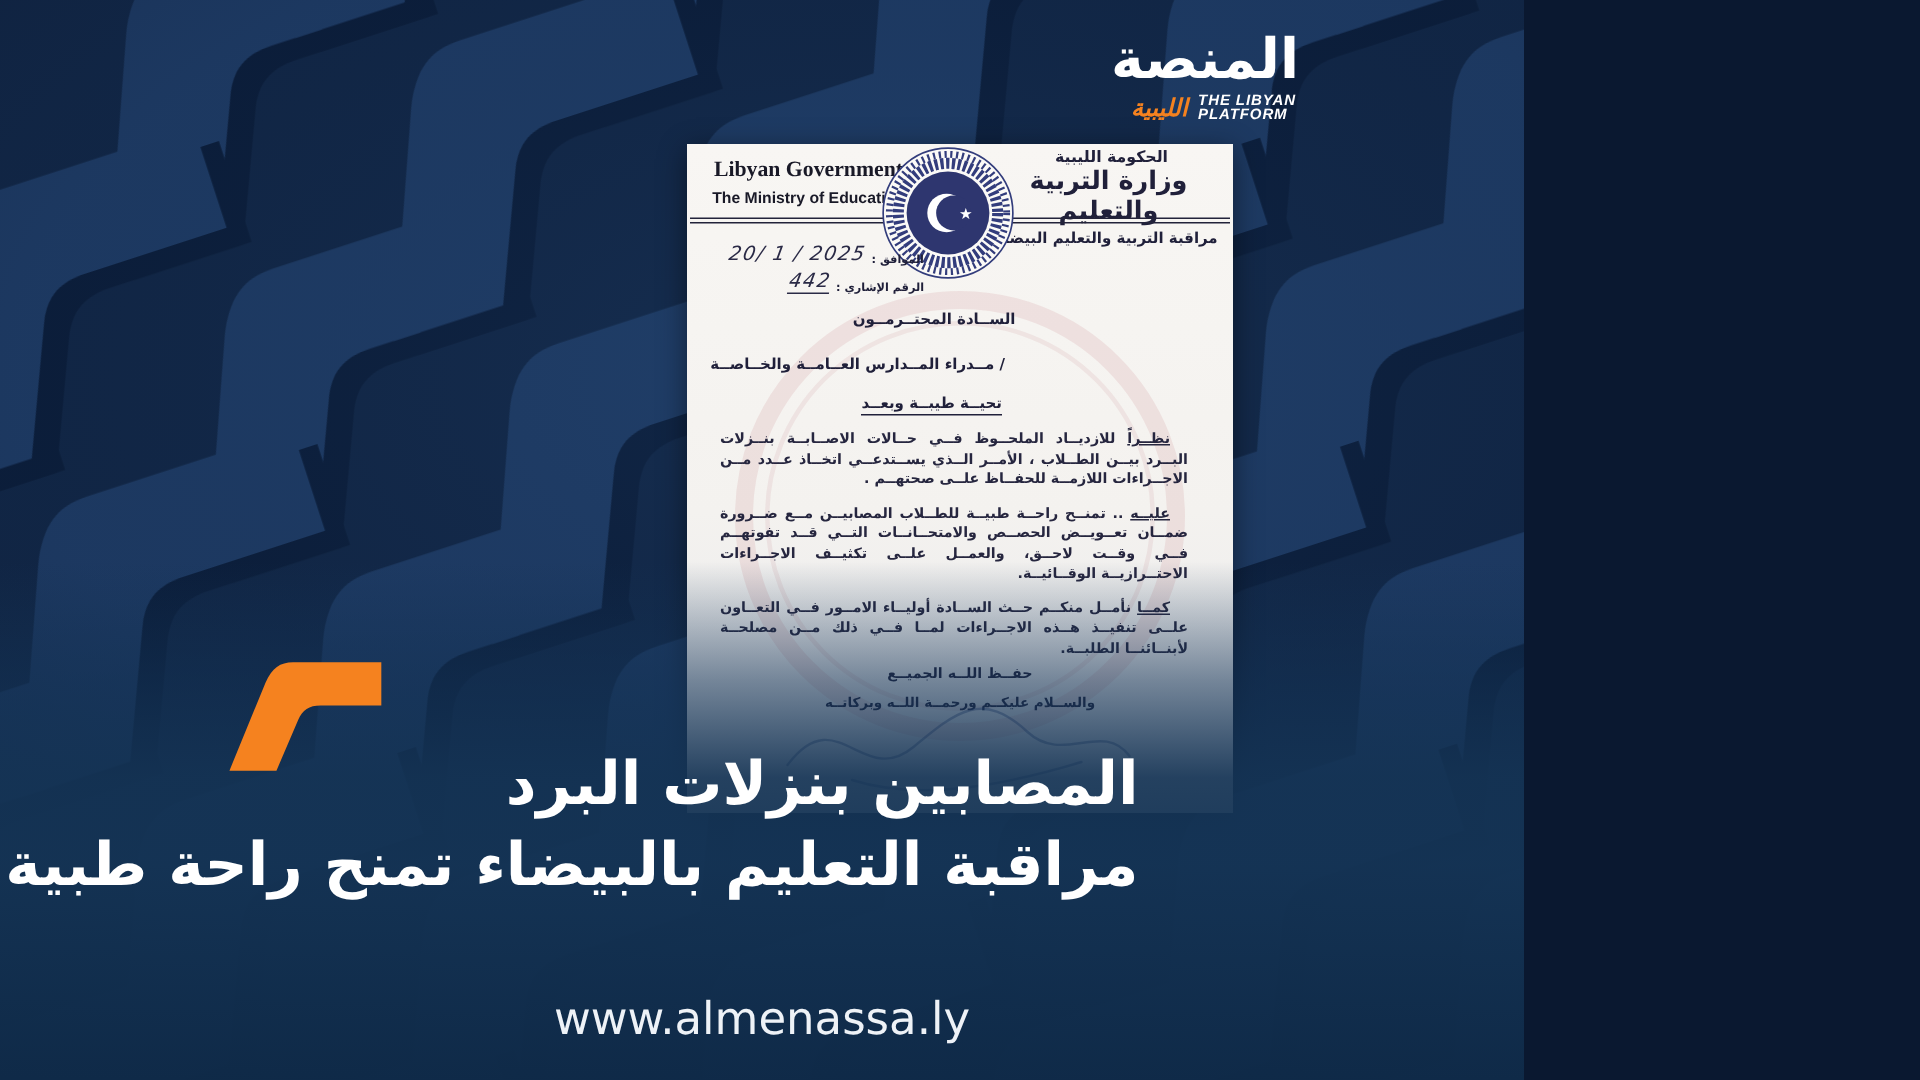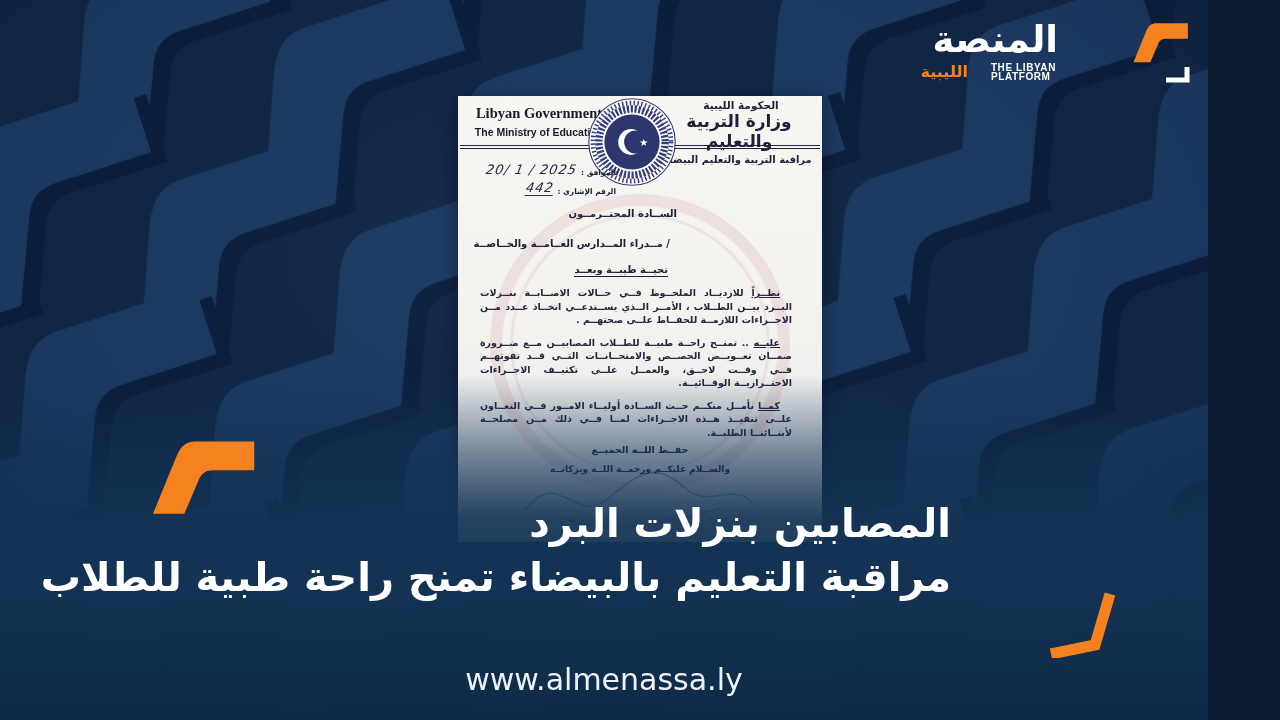--- a/index.html
+++ b/index.html
@@ -1,33 +1,33 @@
 <!DOCTYPE html>
 <html lang="ar"><head>
 <meta charset="utf-8">
 <style>
   html,body{margin:0;padding:0;background:#0a1830;}
-  .canvas{position:relative;width:1208px;height:720px;overflow:hidden;
+  .canvas{position:relative;width:1016px;height:720px;overflow:hidden;
           font-family:"DejaVu Sans",sans-serif;background:#7f1d1d;}
   .abs{position:absolute;}
 
   
   .bg-svg{position:absolute;inset:0;}
   .bottom-overlay{position:absolute;inset:0;z-index:2;pointer-events:none;
     background:linear-gradient(180deg,
       rgba(19,50,84,0) 52%,
       rgba(19,50,84,0.55) 63%,
       rgba(20,51,84,0.92) 72%,
       rgba(20,51,84,0.97) 80%,
       rgba(15,42,72,0.98) 100%);}
 
   
   .logo-ar{z-index:3;top:18px;right:150px;color:#fff;font-weight:700;
            font-size:37px;line-height:44px;direction:rtl;}
-  .logo-sub{z-index:3;top:63px;right:152px;display:flex;gap:23px;align-items:flex-start;}
+  .logo-sub{z-index:3;top:63px;right:152px;display:flex;gap:7px;align-items:flex-start;font-style:italic;}
   .logo-sub-ar{color:#f5821f;font-weight:700;font-size:16px;line-height:18px;direction:rtl;}
   .logo-sub-en{color:#fff;font-family:"Liberation Sans",sans-serif;font-weight:700;
                font-size:10px;line-height:9px;letter-spacing:0.6px;}
   .logo-mark{z-index:3;left:1133px;top:22px;}
   .logo-wbracket{z-index:3;left:1164px;top:66px;}
 
   
   .bracket-left{z-index:3;left:152px;top:440px;}
   .bracket-right{z-index:3;left:1048px;top:590px;}
 

